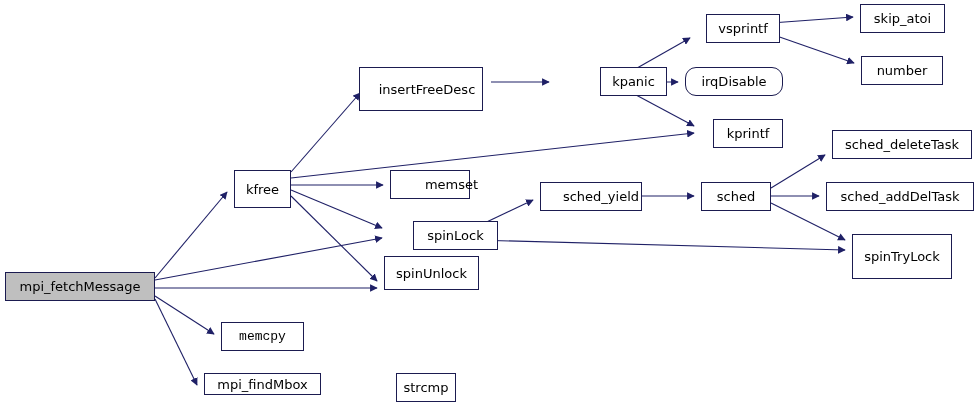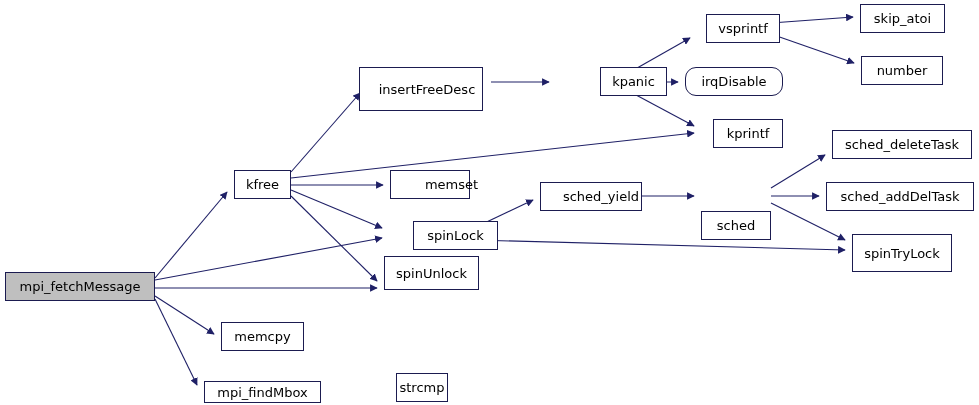--- a/index.html
+++ b/index.html
@@ -86,71 +86,71 @@
         <path d="M 642,196 L 694,196" class="edge-line" marker-end="url(#arrow)"></path>
         <path d="M 771,188 L 825,155" class="edge-line" marker-end="url(#arrow)"></path>
         <path d="M 771,196 L 819,196" class="edge-line" marker-end="url(#arrow)"></path>
         <path d="M 771,203 L 845,240" class="edge-line" marker-end="url(#arrow)"></path>
       </g>
   </svg>
   <div id="node-layer">
       <div class="node-box highlight" style="left: 5px; top: 272px; width: 150px; height: 29px; align-items: center;">
         <span>mpi_fetchMessage</span>
       </div>
-      <div class="node-box" style="left: 234px; top: 170px; width: 57px; height: 29px;">
+      <div class="node-box" style="left: 234px; top: 170px; width: 57px; height: 38px;">
         <span>kfree</span>
       </div>
-      <div class="node-box" style="left: 221px; top: 322px; width: 83px; height: 29px;">
+      <div class="node-box" style="left: 221px; top: 322px; width: 83px; height: 29px; font-family: Liberation Mono, monospace;">
         <span>memcpy</span>
       </div>
-      <div class="node-box" style="left: 204px; top: 373px; width: 117px; height: 22px; margin-top: 8px;">
+      <div class="node-box" style="left: 204px; top: 373px; width: 117px; height: 22px;">
         <span>mpi_findMbox</span>
       </div>
       <div class="node-box" style="left: 359px; top: 67px; width: 124px; height: 44px; padding-left: 12px;">
         <span>insertFreeDesc</span>
       </div>
       <div class="node-box" style="left: 390px; top: 170px; width: 80px; height: 29px; padding-left: 43px;">
         <span>memset</span>
       </div>
       <div class="node-box" style="left: 389px; top: 221px; width: 85px; height: 29px; margin-left: 24px;">
         <span>spinLock</span>
       </div>
       <div class="node-box" style="left: 384px; top: 256px; width: 95px; height: 34px;">
         <span>spinUnlock</span>
       </div>
-      <div class="node-box" style="left: 396px; top: 373px; width: 52px; height: 29px;">
+      <div class="node-box" style="left: 396px; top: 373px; width: 60px; height: 29px;">
         <span>strcmp</span>
       </div>
       <div class="node-box" style="left: 556px; top: 67px; width: 67px; height: 29px; margin-left: 44px;">
         <span>kpanic</span>
       </div>
       <div class="node-box" style="left: 540px; top: 182px; width: 102px; height: 29px; padding-left: 20px;">
         <span>sched_yield</span>
       </div>
       <div class="node-box" style="left: 706px; top: 14px; width: 74px; height: 29px;">
         <span>vsprintf</span>
       </div>
       <div class="node-box" style="left: 685px; top: 67px; width: 98px; height: 29px; border-radius: 11px;">
         <span>irqDisable</span>
       </div>
       <div class="node-box" style="left: 701px; top: 119px; width: 70px; height: 29px; margin-left: 12px;">
         <span>kprintf</span>
       </div>
-      <div class="node-box" style="left: 701px; top: 182px; width: 70px; height: 29px; margin-top: 29px;">
+      <div class="node-box" style="left: 701px; top: 182px; width: 70px; height: 29px;">
         <span>sched</span>
       </div>
       <div class="node-box" style="left: 860px; top: 4px; width: 85px; height: 29px;">
         <span>skip_atoi</span>
       </div>
       <div class="node-box" style="left: 861px; top: 56px; width: 82px; height: 29px;">
         <span>number</span>
       </div>
       <div class="node-box" style="left: 832px; top: 130px; width: 140px; height: 29px;">
         <span>sched_deleteTask</span>
       </div>
       <div class="node-box" style="left: 826px; top: 182px; width: 148px; height: 29px;">
         <span>sched_addDelTask</span>
       </div>
-      <div class="node-box" style="left: 852px; top: 234px; width: 100px; height: 38px;">
+      <div class="node-box" style="left: 852px; top: 234px; width: 100px; height: 45px;">
         <span>spinTryLock</span>
       </div>
     </div>
 </div>
 
 </body></html>

